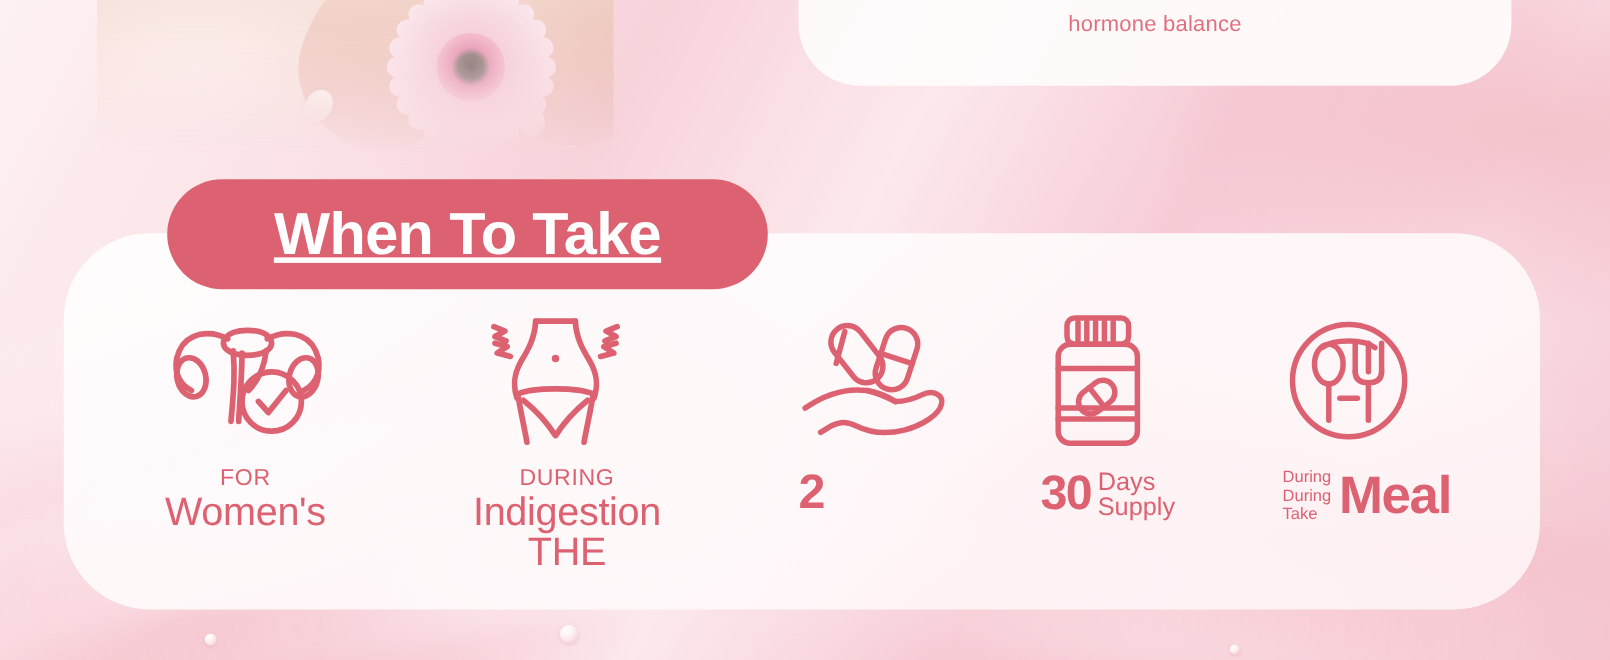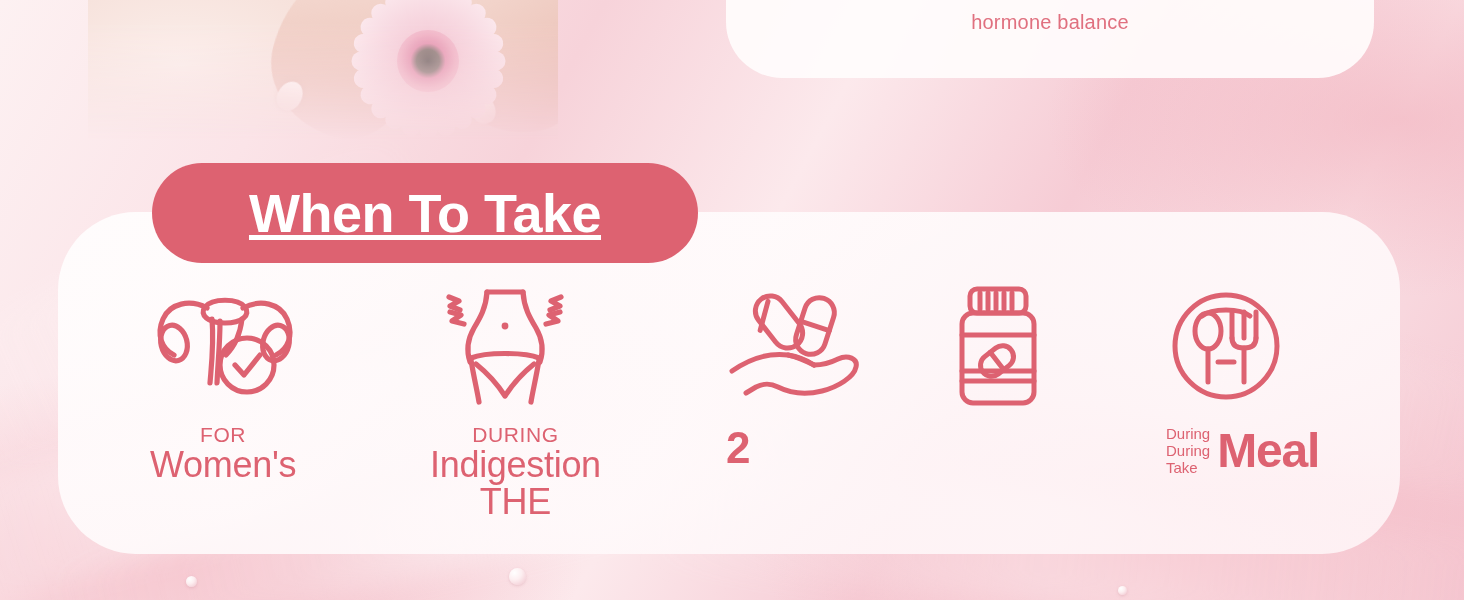--- a/index.html
+++ b/index.html
@@ -290,20 +290,27 @@
           <rect x="24" y="4" width="56" height="24" rx="7"></rect>
           <path d="M34 8 L34 24 M42 8 L42 24 M50 8 L50 24 M58 8 L58 24 M66 8 L66 24"></path>
           <rect x="16" y="28" width="72" height="90" rx="11"></rect>
           <path d="M16 50 L88 50"></path>
           <path d="M16 86 L88 86"></path>
           <path d="M16 96 L88 96"></path>
           <rect x="40" y="58" width="22" height="36" rx="11" transform="rotate(52 51 76)"></rect>
           <path d="M40 76 L62 76" transform="rotate(52 51 76)"></path>
         </svg>
       </div>
+      <div class="cap2">
+        <span class="num">30</span>
+        <span class="stack">
+          <span>Days</span>
+          <span>Supply</span>
+        </span>
+      </div>
     </div>
 
     <div class="item">
       <div class="icon-wrap">
         <svg width="120" height="120" viewBox="0 0 120 120" fill="none" stroke="#dd6271" stroke-width="5" stroke-linecap="round" stroke-linejoin="round">
           <circle cx="60" cy="60" r="51"></circle>
           <path d="M36 30 C46 22 74 22 84 30"></path>
           <ellipse cx="42" cy="45" rx="13" ry="18"></ellipse>
           <path d="M42 63 L42 96"></path>
           <path d="M66 26 L66 52 M78 26 L78 52 M90 26 L90 52"></path>

